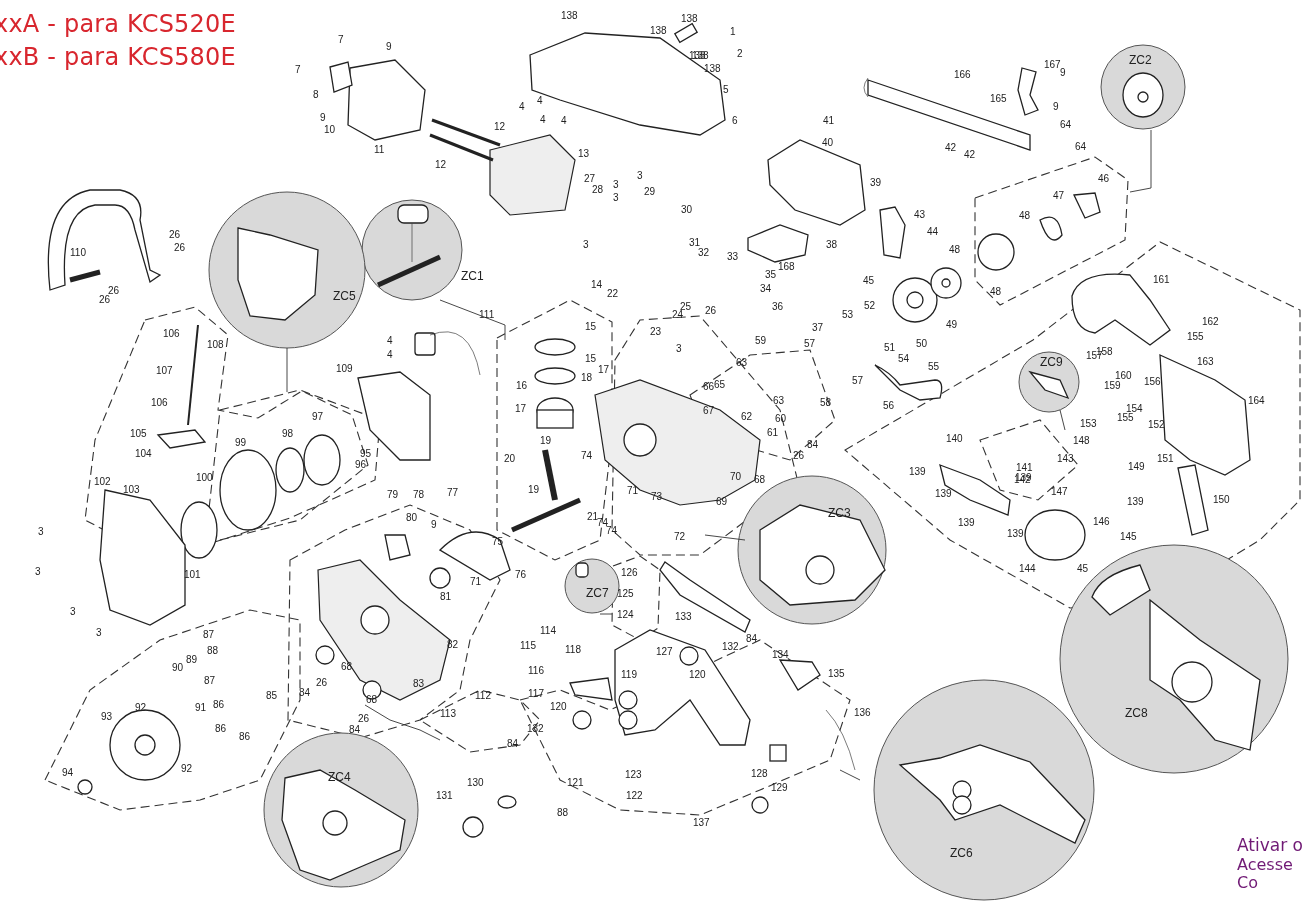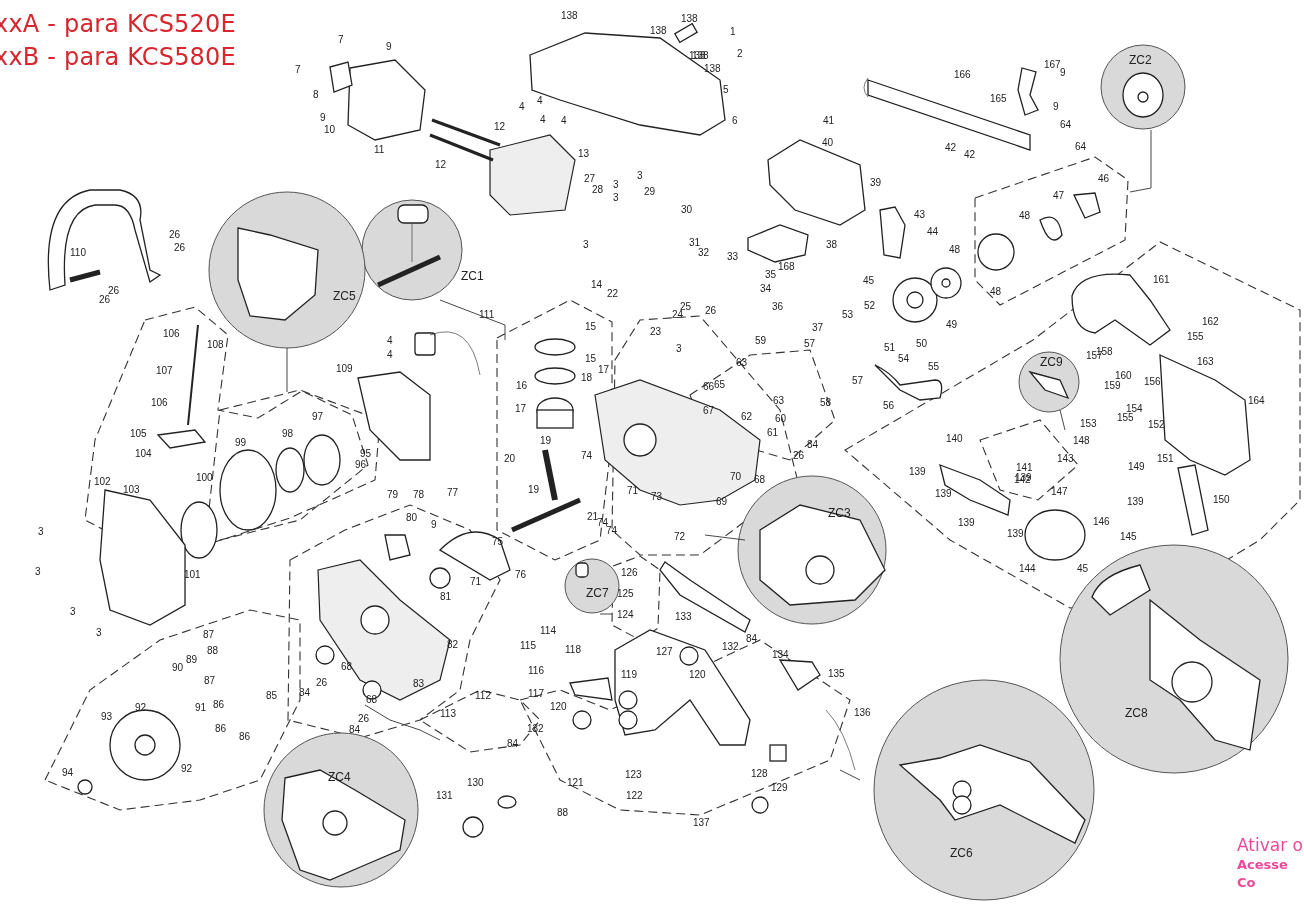--- a/index.html
+++ b/index.html
@@ -1,21 +1,21 @@
 <!DOCTYPE html>
 <html><head>
 <meta charset="utf-8">
 <style>
   html, body { margin:0; padding:0; background:#ffffff; }
   body { width:1304px; height:908px; position:relative; overflow:hidden; font-family:"Liberation Sans", sans-serif; }
   .legend { position:absolute; left:-6px; top:8px; color:#d8262e; font-family:"DejaVu Sans", sans-serif; font-size:24px; line-height:33px; letter-spacing:0.2px; }
   .legend div { white-space:nowrap; }
-  .watermark { position:absolute; left:1237px; top:834px; color:#ec4899; font-family:"DejaVu Sans", sans-serif; }
+  .watermark { position:absolute; left:1237px; top:834px; color:#701a75; font-family:"DejaVu Sans", sans-serif; }
   .watermark .w1 { font-size:17px; line-height:22px; }
-  .watermark .w2 { font-size:13px; line-height:18px;font-weight:bold; }
+  .watermark .w2 { font-size:16px; line-height:18px; }
   svg#diagram { position:absolute; left:0; top:0; }
   .lbl { font-family:"Liberation Sans", sans-serif; font-size:10px; fill:#222; }
   .zc { font-family:"Liberation Sans", sans-serif; font-size:12px; fill:#222; }
   .circle { fill:#d9d9d9; stroke:#555; stroke-width:1; }
   .dash { fill:none; stroke:#333; stroke-width:1.1; stroke-dasharray:9 5; }
   .part { fill:#fff; stroke:#222; stroke-width:1.3; }
   .partg { fill:#eee; stroke:#222; stroke-width:1.2; }
   .lead { stroke:#444; stroke-width:0.7; fill:none; }
   .arrow { stroke:#333; stroke-width:0.9; fill:none; }
 </style>

